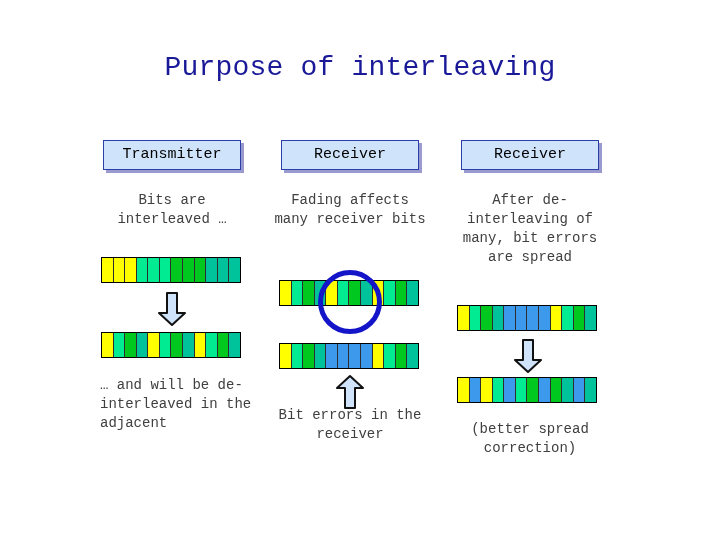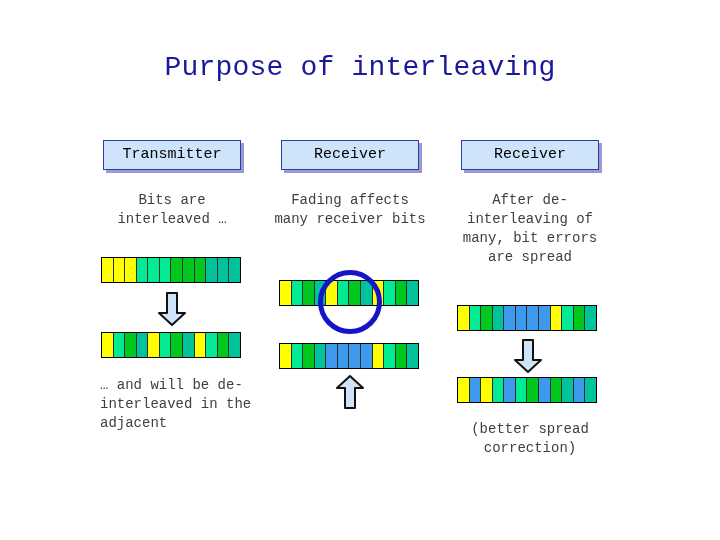--- a/index.html
+++ b/index.html
@@ -225,15 +225,16 @@
       <path d="M12 34 L22 34 L22 14 L30 14 L17 2 L4 14 L12 14 Z" fill="#cfe4fb" stroke="#111111" stroke-width="2" stroke-linejoin="round"></path>
     </svg>
   </div>
   <div class="arrow" id="arrow-rx">
     <svg viewBox="0 0 34 36" width="34" height="36">
       <path d="M12 2 L22 2 L22 22 L30 22 L17 34 L4 22 L12 22 Z" fill="#cfe4fb" stroke="#111111" stroke-width="2" stroke-linejoin="round"></path>
     </svg>
   </div>
 
   <div class="cap left" id="cap-tx-bot">… and will be de-interleaved in the adjacent</div>
+  <div class="cap center" id="cap-ch-bot">Bit errors in the receiver</div>
   <div class="cap center" id="cap-rx-bot">(better spread correction)</div>
 
 </div>
 
 </body></html>

